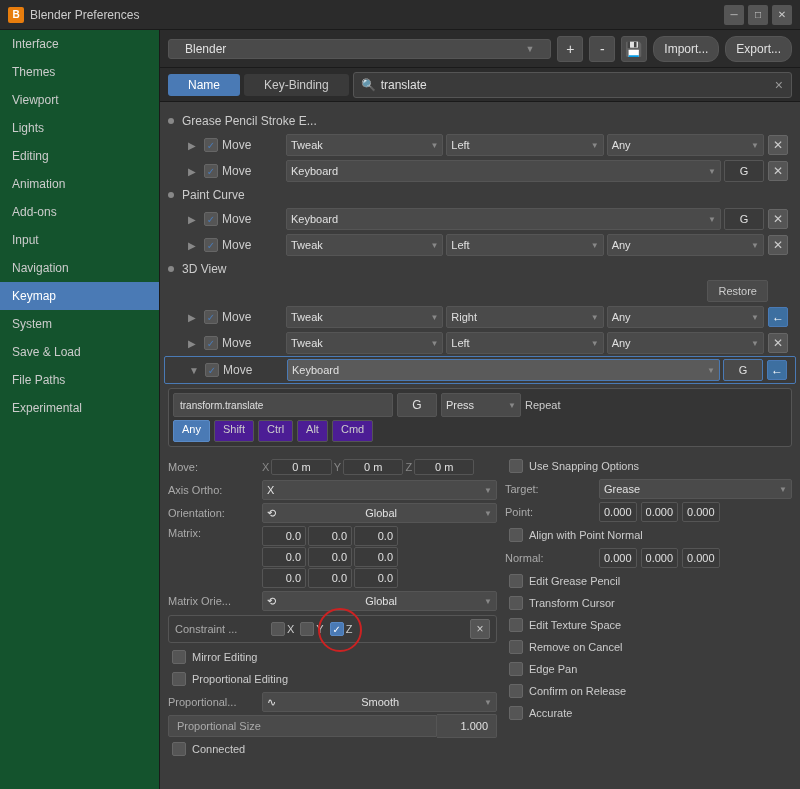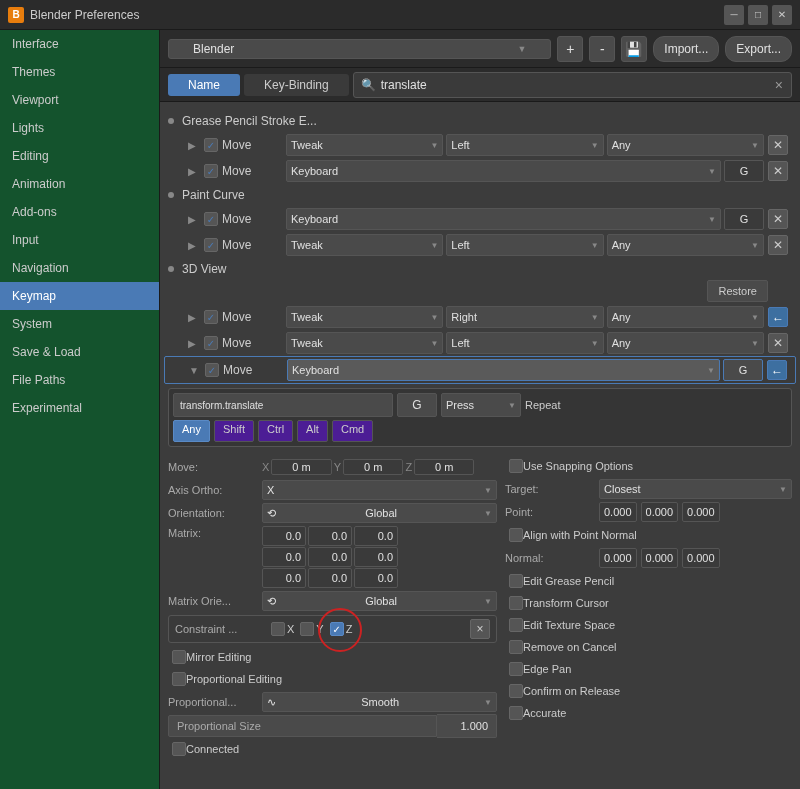--- a/index.html
+++ b/index.html
@@ -17,21 +17,21 @@
     
     .sidebar { width: 160px; background: #14532d; border-right: 1px solid #1a1a1a; display: flex; flex-direction: column; }
     .sidebar-item { padding: 7px 12px; cursor: pointer; color: #ccc; font-size: 12px; border-radius: 0; }
     .sidebar-item.active { background: #4a7ab5; color: white; }
 
     
     .main-content { flex: 1; display: flex; flex-direction: column; background: #3c3c3c; overflow: hidden; }
 
     
     .top-bar { background: #2b2b2b; height: 38px; display: flex; align-items: center; padding: 0 8px; gap: 6px; border-bottom: 1px solid #1a1a1a; }
-    .blender-select { background: #4a4a4a; border: 1px solid #555; color: #e0e0e0; padding: 3px 24px; font-size: 12px; border-radius: 3px; height: 20px; flex: 1; display: flex; align-items: center; justify-content: space-between; cursor: pointer; }
+    .blender-select { background: #4a4a4a; border: 1px solid #555; color: #e0e0e0; padding: 3px 16px; font-size: 12px; border-radius: 3px; height: 20px; flex: 1; display: flex; align-items: center; justify-content: space-between; cursor: pointer; }
     .top-bar-btn { background: #4a4a4a; border: 1px solid #555; color: #e0e0e0; padding: 3px 10px; font-size: 12px; border-radius: 11px; height: 26px; cursor: pointer; display: flex; align-items: center; gap: 3px; }
     .top-bar-icon-btn { background: #4a4a4a; border: 1px solid #555; color: #e0e0e0; width: 26px; height: 26px; border-radius: 3px; cursor: pointer; display: flex; align-items: center; justify-content: center; font-size: 14px; }
 
     
     .search-bar { background: #2b2b2b; height: 34px; display: flex; align-items: center; padding: 0 8px; gap: 4px; border-bottom: 1px solid #1a1a1a; }
     .search-tab { padding: 4px 20px; border-radius: 3px; cursor: pointer; font-size: 12px; color: #ccc; }
     .search-tab.active { background: #4a7ab5; color: white; }
     .search-tab:not(.active) { background: #3a3a3a; }
     .search-input-wrapper { flex: 1; display: flex; align-items: center; background: #3a3a3a; border: 1px solid #555; border-radius: 3px; padding: 3px 8px; gap: 4px; height: 26px; }
     .search-input { background: transparent; border: none; color: #e0e0e0; font-size: 12px; outline: none; flex: 1; }
@@ -92,21 +92,21 @@
     .matrix-cell { background: #3a3a3a; border: 1px solid #555; color: #e0e0e0; padding: 1px 4px; font-size: 11px; border-radius: 2px; height: 20px; width: 44px; text-align: right; display: flex; align-items: center; justify-content: flex-end; }
 
     
     .constraint-row { display: flex; align-items: center; gap: 6px; padding: 3px 6px; background: #3a3a3a; border: 1px solid #555; border-radius: 3px; margin: 3px 0; }
     .axis-checkbox { display: flex; align-items: center; gap: 2px; font-size: 11px; color: #ccc; }
     .axis-box { width: 14px; height: 14px; background: #555; border: 1px solid #666; border-radius: 2px; cursor: pointer; display: flex; align-items: center; justify-content: center; }
     .axis-box.z-checked { background: #4a7ab5; border-color: #5a8ac5; }
     .axis-box.z-checked::after { content: '✓'; color: white; font-size: 10px; }
 
     
-    .right-check-row { display: flex; align-items: center; padding: 2px 4px; min-height: 22px; }
+    .right-check-row { display: flex; align-items: center; gap: 6px; padding: 2px 4px; min-height: 22px; }
     .right-checkbox { width: 14px; height: 14px; background: #555; border: 1px solid #666; border-radius: 2px; flex-shrink: 0; }
     .right-label { color: #ccc; font-size: 11px; }
 
     .chevron { font-size: 9px; color: #888; }
     .select-arrow { font-size: 8px; color: #888; }
 
     .global-icon { font-size: 11px; margin-right: 2px; }
 
     .move-xyz { display: flex; align-items: center; gap: 2px; }
     .xyz-label { color: #888; font-size: 11px; }
@@ -454,21 +454,21 @@
         <div class="right-panel">
 
           <div class="right-check-row">
             <div class="right-checkbox"></div>
             <span class="right-label">Use Snapping Options</span>
           </div>
 
           <div class="prop-row">
             <span class="prop-label">Target:</span>
             <div class="prop-select">
-              <span>Closest</span>
+              <span>Grease</span>
                 <span class="select-arrow">▼</span>
             </div>
           </div>
 
           <div class="prop-row">
             <span class="prop-label">Point:</span>
             <div class="num-field">0.000</div>
             <div class="num-field">0.000</div>
             <div class="num-field">0.000</div>
           </div>

